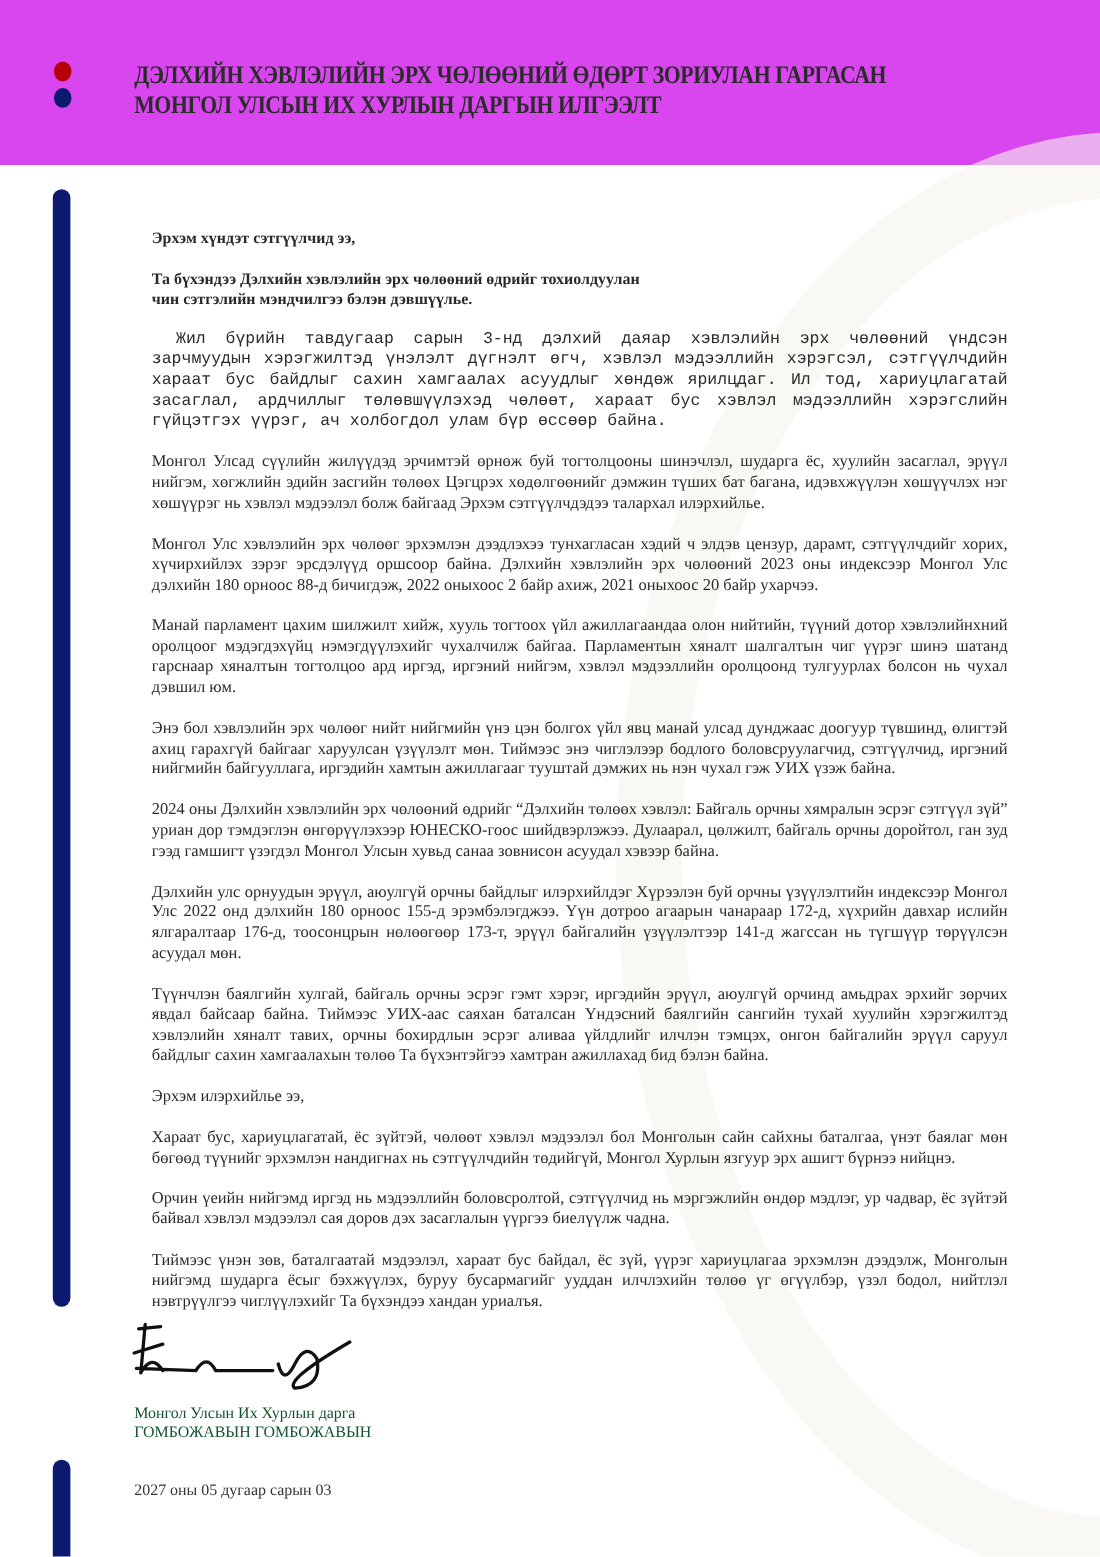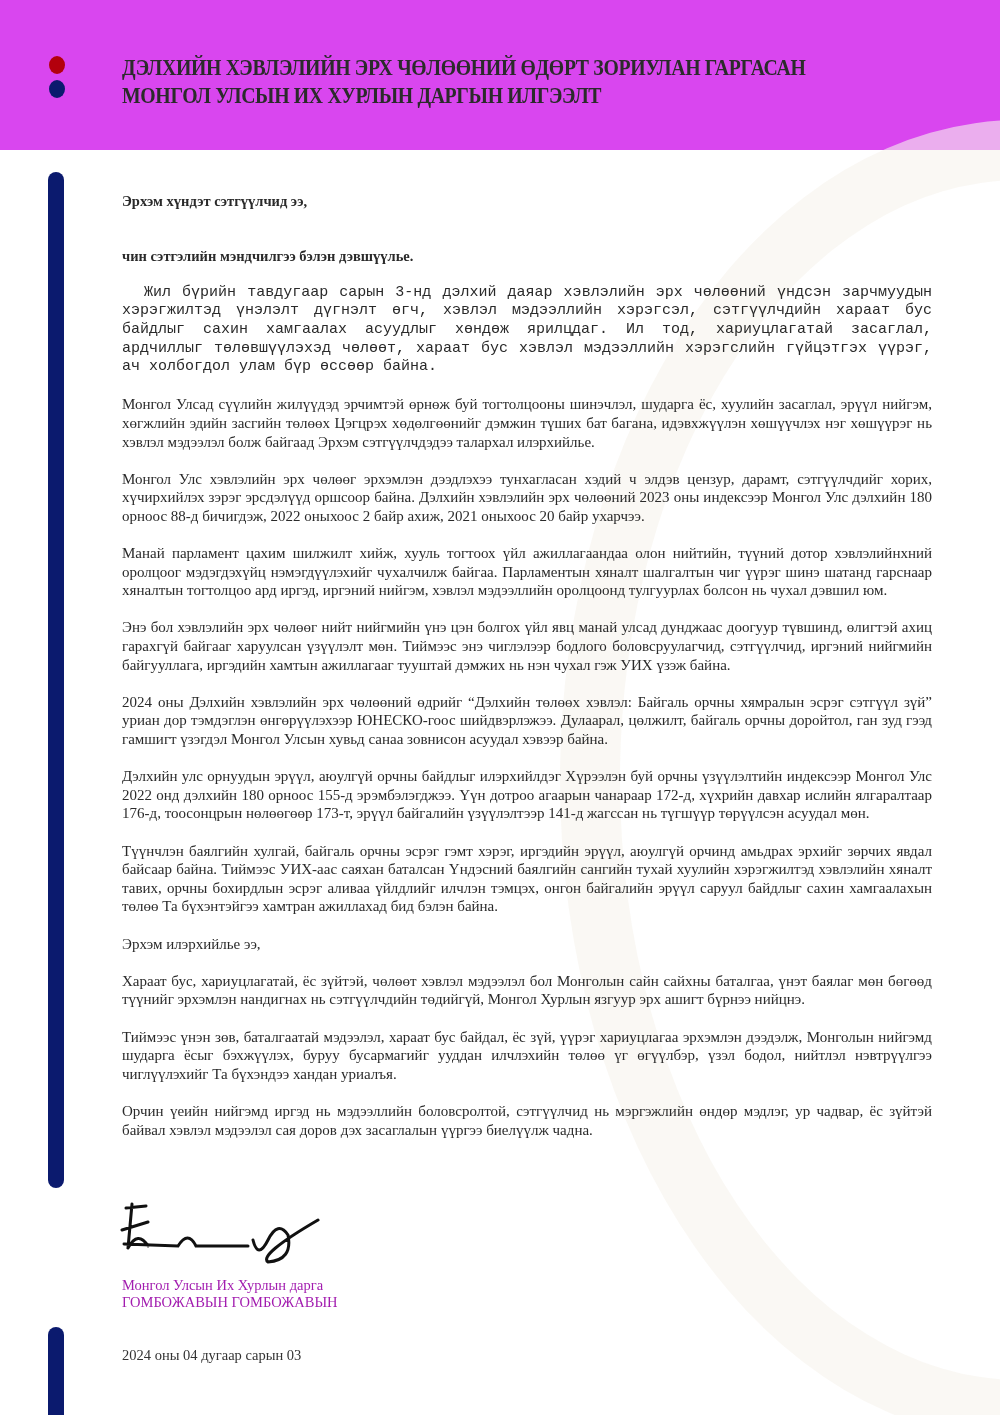--- a/index.html
+++ b/index.html
@@ -30,27 +30,27 @@
     }
     .bar {
       position: absolute; left: 48px; width: 16px; background: #0b1a6e; border-radius: 8px;
     }
     .bar.top { top: 172px; height: 1016px; }
     .bar.bottom { top: 1327px; height: 110px; }
     .content {
       position: absolute; left: 122px; top: 192px; width: 810px;
       font-size: 15px; line-height: 18.6px;
     }
-    .content p { margin: 0; text-align: justify; }
+    .content p { margin: 16px; text-align: justify; }
     .greet { font-weight: bold; font-size: 14.5px; margin-bottom: 18px !important; }
     .greet2 { font-weight: bold; font-size: 14.5px; margin-bottom: 18px !important; }
     .para { margin-bottom: 18.6px !important; }
     .indent { text-indent: 22px; font-family: Liberation Mono, monospace; }
     .signature { position: absolute; left: 118px; top: 1200px; width: 210px; height: 70px; }
-    .sig-title { position: absolute; left: 122px; top: 1277px; font-size: 14.5px; line-height: 17px; color: #a21caf; }
+    .sig-title { position: absolute; left: 122px; top: 1277px; font-size: 14.5px; line-height: 17px; color: #14532d; }
     .date { position: absolute; left: 122px; top: 1347px; font-size: 14.5px; color: #333; }
   </style>
 </head>
 <body>
 
 <div class="header">
   <span class="dot red"></span>
   <span class="dot blue"></span>
   <h1 class="title">
     <span>ДЭЛХИЙН ХЭВЛЭЛИЙН ЭРХ ЧӨЛӨӨНИЙ ӨДӨРТ ЗОРИУЛАН ГАРГАСАН</span><br>
@@ -59,39 +59,39 @@
 </div>
 
 <div class="watermark"></div>
 
 <div class="bar top"></div>
 <div class="bar bottom"></div>
 
 <div class="content">
   <p class="greet">Эрхэм хүндэт сэтгүүлчид ээ,</p>
   <p class="greet2">
-    <br>
+    <span>Та бүхэндээ Дэлхийн хэвлэлийн эрх чөлөөний өдрийг тохиолдуулан</span><br>
     <span>чин сэтгэлийн мэндчилгээ бэлэн дэвшүүлье.</span>
   </p>
   <p class="para indent">Жил бүрийн тавдугаар сарын 3-нд дэлхий даяар хэвлэлийн эрх чөлөөний үндсэн зарчмуудын хэрэгжилтэд үнэлэлт дүгнэлт өгч, хэвлэл мэдээллийн хэрэгсэл, сэтгүүлчдийн хараат бус байдлыг сахин хамгаалах асуудлыг хөндөж ярилцдаг. Ил тод, хариуцлагатай засаглал, ардчиллыг төлөвшүүлэхэд чөлөөт, хараат бус хэвлэл мэдээллийн хэрэгслийн гүйцэтгэх үүрэг, ач холбогдол улам бүр өссөөр байна.</p>
   <p class="para">Монгол Улсад сүүлийн жилүүдэд эрчимтэй өрнөж буй тогтолцооны шинэчлэл, шударга ёс, хуулийн засаглал, эрүүл нийгэм, хөгжлийн эдийн засгийн төлөөх Цэгцрэх хөдөлгөөнийг дэмжин түших бат багана, идэвхжүүлэн хөшүүчлэх нэг хөшүүрэг нь хэвлэл мэдээлэл болж байгаад Эрхэм сэтгүүлчдэдээ талархал илэрхийлье.</p>
   <p class="para">Монгол Улс хэвлэлийн эрх чөлөөг эрхэмлэн дээдлэхээ тунхагласан хэдий ч элдэв цензур, дарамт, сэтгүүлчдийг хорих, хүчирхийлэх зэрэг эрсдэлүүд оршсоор байна. Дэлхийн хэвлэлийн эрх чөлөөний 2023 оны индексээр Монгол Улс дэлхийн 180 орноос 88-д бичигдэж, 2022 оныхоос 2 байр ахиж, 2021 оныхоос 20 байр ухарчээ.</p>
   <p class="para">Манай парламент цахим шилжилт хийж, хууль тогтоох үйл ажиллагаандаа олон нийтийн, түүний дотор хэвлэлийнхний оролцоог мэдэгдэхүйц нэмэгдүүлэхийг чухалчилж байгаа. Парламентын хяналт шалгалтын чиг үүрэг шинэ шатанд гарснаар хяналтын тогтолцоо ард иргэд, иргэний нийгэм, хэвлэл мэдээллийн оролцоонд тулгуурлах болсон нь чухал дэвшил юм.</p>
   <p class="para">Энэ бол хэвлэлийн эрх чөлөөг нийт нийгмийн үнэ цэн болгох үйл явц манай улсад дунджаас доогуур түвшинд, өлигтэй ахиц гарахгүй байгааг харуулсан үзүүлэлт мөн. Тиймээс энэ чиглэлээр бодлого боловсруулагчид, сэтгүүлчид, иргэний нийгмийн байгууллага, иргэдийн хамтын ажиллагааг тууштай дэмжих нь нэн чухал гэж УИХ үзэж байна.</p>
   <p class="para">2024 оны Дэлхийн хэвлэлийн эрх чөлөөний өдрийг “Дэлхийн төлөөх хэвлэл: Байгаль орчны хямралын эсрэг сэтгүүл зүй” уриан дор тэмдэглэн өнгөрүүлэхээр ЮНЕСКО-гоос шийдвэрлэжээ. Дулаарал, цөлжилт, байгаль орчны доройтол, ган зуд гээд гамшигт үзэгдэл Монгол Улсын хувьд санаа зовнисон асуудал хэвээр байна.</p>
   <p class="para">Дэлхийн улс орнуудын эрүүл, аюулгүй орчны байдлыг илэрхийлдэг Хүрээлэн буй орчны үзүүлэлтийн индексээр Монгол Улс 2022 онд дэлхийн 180 орноос 155-д эрэмбэлэгджээ. Үүн дотроо агаарын чанараар 172-д, хүхрийн давхар ислийн ялгаралтаар 176-д, тоосонцрын нөлөөгөөр 173-т, эрүүл байгалийн үзүүлэлтээр 141-д жагссан нь түгшүүр төрүүлсэн асуудал мөн.</p>
   <p class="para">Түүнчлэн баялгийн хулгай, байгаль орчны эсрэг гэмт хэрэг, иргэдийн эрүүл, аюулгүй орчинд амьдрах эрхийг зөрчих явдал байсаар байна. Тиймээс УИХ-аас саяхан баталсан Үндэсний баялгийн сангийн тухай хуулийн хэрэгжилтэд хэвлэлийн хяналт тавих, орчны бохирдлын эсрэг аливаа үйлдлийг илчлэн тэмцэх, онгон байгалийн эрүүл саруул байдлыг сахин хамгаалахын төлөө Та бүхэнтэйгээ хамтран ажиллахад бид бэлэн байна.</p>
   <p class="para">Эрхэм илэрхийлье ээ,</p>
   <p class="para">Хараат бус, хариуцлагатай, ёс зүйтэй, чөлөөт хэвлэл мэдээлэл бол Монголын сайн сайхны баталгаа, үнэт баялаг мөн бөгөөд түүнийг эрхэмлэн нандигнах нь сэтгүүлчдийн төдийгүй, Монгол Хурлын язгуур эрх ашигт бүрнээ нийцнэ.</p>
+  <p class="para">Орчин үеийн нийгэмд иргэд нь мэдээллийн боловсролтой, сэтгүүлчид нь  мэргэжлийн өндөр мэдлэг, ур чадвар, ёс зүйтэй байвал хэвлэл мэдээлэл сая доров дэх засаглалын үүргээ биелүүлж чадна.</p>
   <p class="para">Тиймээс үнэн зөв, баталгаатай мэдээлэл, хараат бус байдал, ёс зүй, үүрэг хариуцлагаа эрхэмлэн дээдэлж, Монголын нийгэмд шударга ёсыг бэхжүүлэх, буруу бусармагийг ууддан илчлэхийн төлөө үг өгүүлбэр, үзэл бодол, нийтлэл нэвтрүүлгээ чиглүүлэхийг Та бүхэндээ хандан уриалъя.</p>
-  <p class="para">Орчин үеийн нийгэмд иргэд нь мэдээллийн боловсролтой, сэтгүүлчид нь  мэргэжлийн өндөр мэдлэг, ур чадвар, ёс зүйтэй байвал хэвлэл мэдээлэл сая доров дэх засаглалын үүргээ биелүүлж чадна.</p>
 </div>
 
 <svg class="signature" viewBox="0 0 210 70">
   <path d="M8 8 L28 6 M14 4 L10 48 M4 30 L30 22 M10 48 Q20 30 30 46 M6 44 L60 46 Q70 30 78 46 L130 46 M135 40 Q140 60 150 40 Q160 20 170 35 Q175 60 150 62 Q140 55 200 20" fill="none" stroke="#111" stroke-width="3" stroke-linecap="round"></path>
 </svg>
 
 <div class="sig-title">
   <span>Монгол Улсын Их Хурлын дарга</span><br>
   <span>ГОМБОЖАВЫН ГОМБОЖАВЫН</span>
 </div>
 
-<div class="date">2024 оны 04 дугаар сарын 03</div>
+<div class="date">2027 оны 05 дугаар сарын 03</div>
 
 </body></html>

